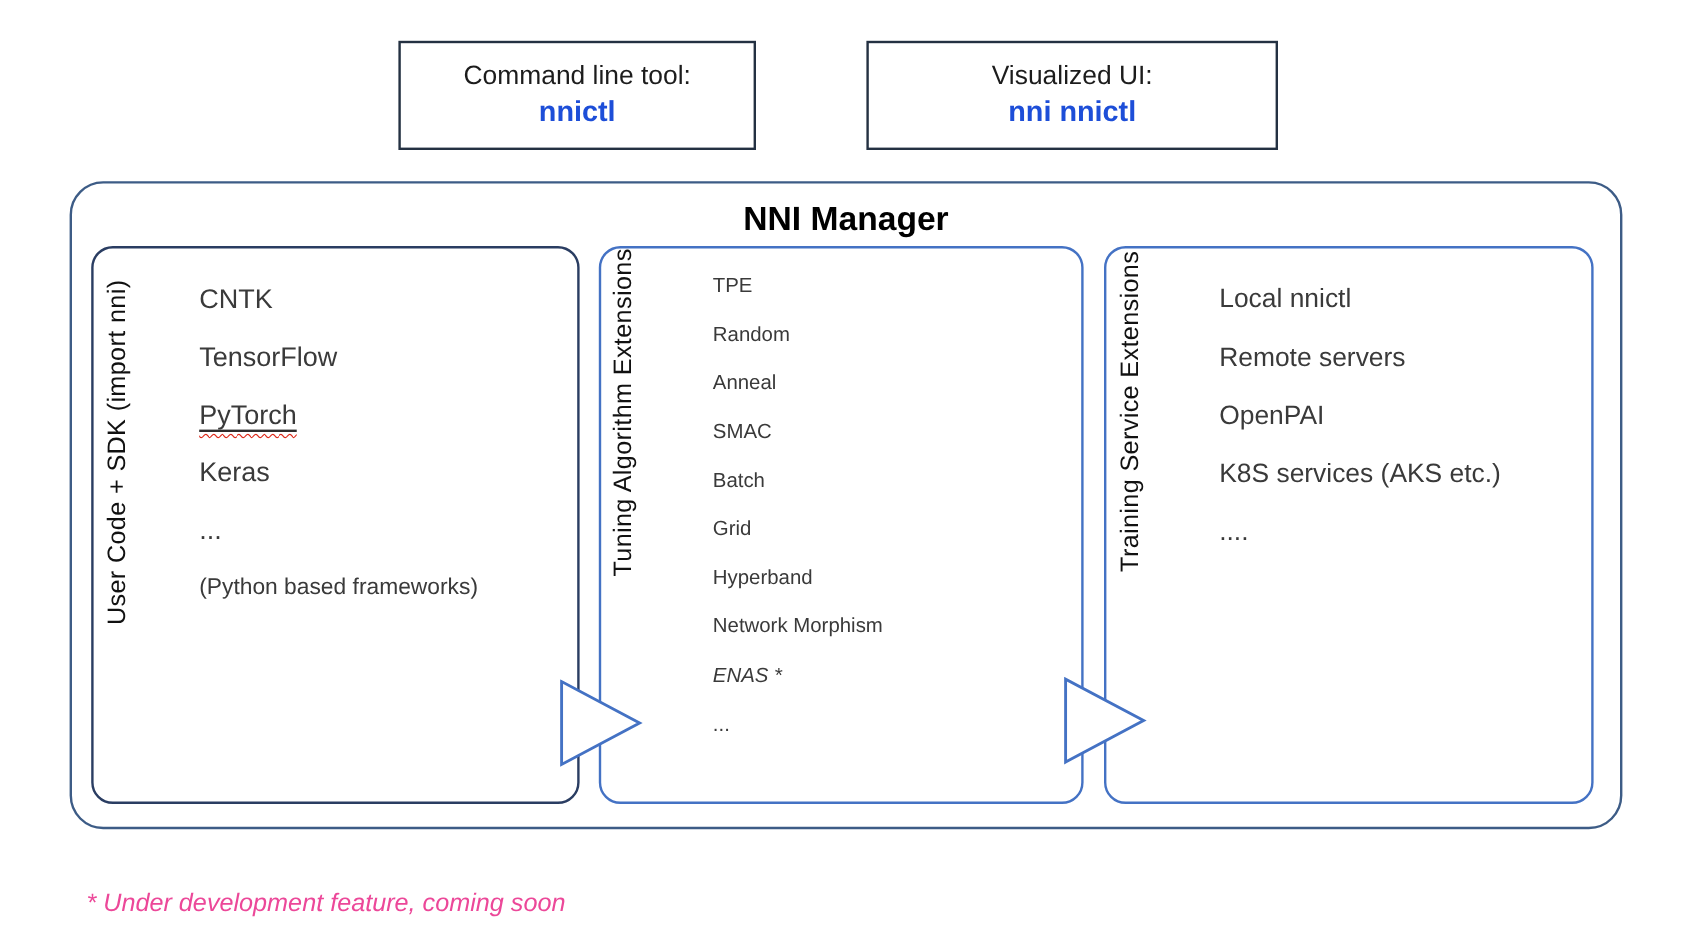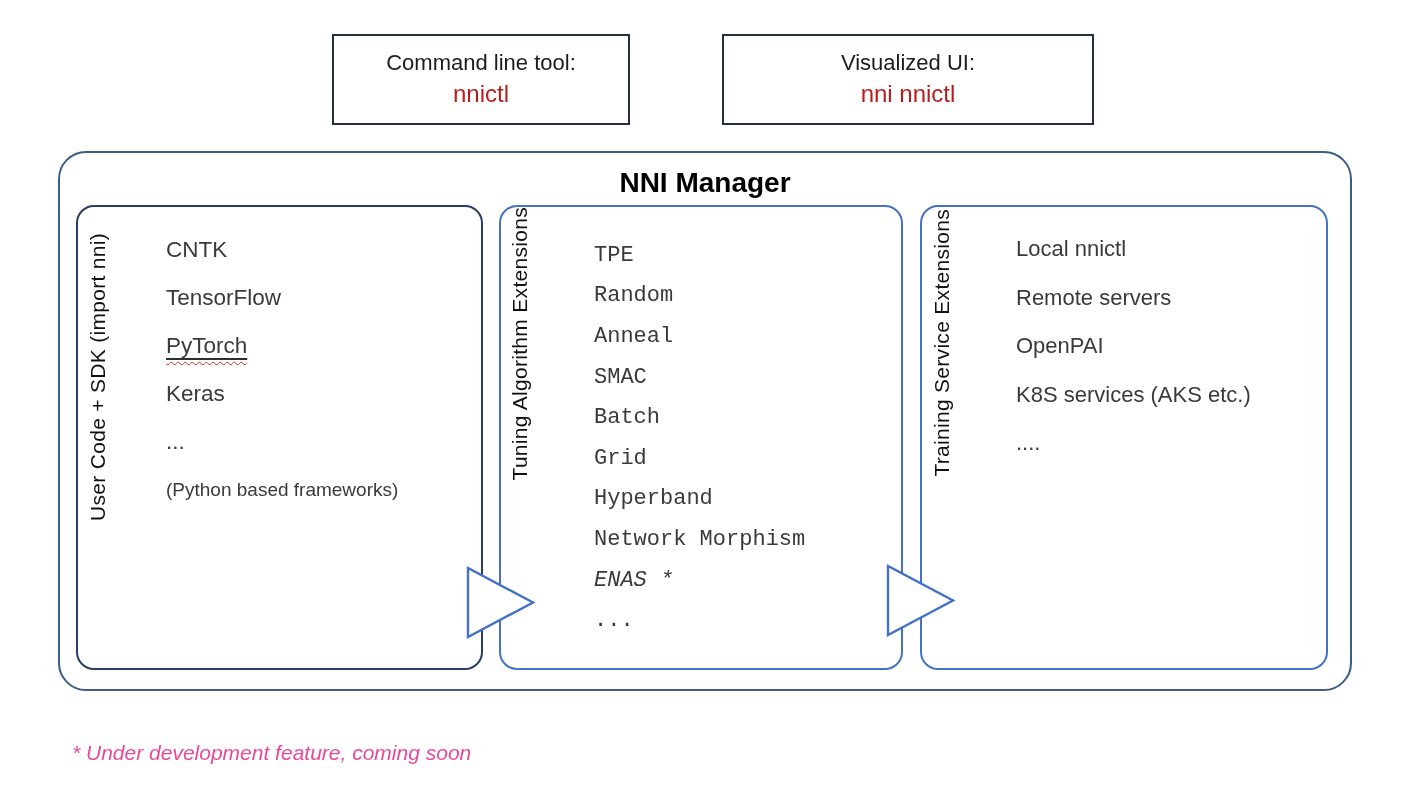--- a/index.html
+++ b/index.html
@@ -7,23 +7,23 @@
     position:relative;width:1413px;height:792px;background:#ffffff;
     font-family:"Liberation Sans","DejaVu Sans",sans-serif;overflow:hidden;
   }
   
   .top-box{
     position:absolute;top:34px;height:91px;border:2.5px solid #243142;background:#fff;
     display:flex;flex-direction:column;align-items:center;justify-content:center;
     box-sizing:border-box;gap:6px;
   }
   .top-box .tb-label{font-size:22px;color:#1c1c1c;line-height:1.1;}
-  .top-box .tb-name{font-size:24px;font-weight:normal;color:#b91c1c;line-height:1.1;}
+  .top-box .tb-name{font-size:24px;font-weight:bold;color:#1d4ed8;line-height:1.1;}
   #top-box-0{left:332px;width:298px;}
-  #top-box-1{left:722px;width:372px;}
+  #top-box-1{left:722px;width:343px;}
 
   
   .manager{
     position:absolute;left:58px;top:151px;width:1294px;height:540px;
     border:2px solid #3d5c86;border-radius:28px;background:#fff;box-sizing:border-box;
   }
   .manager-title{
     position:absolute;left:58px;top:167px;width:1294px;text-align:center;
     font-size:28px;font-weight:bold;color:#000;
   }
@@ -42,21 +42,21 @@
   }
   #vlabel-0{left:85px;top:233px;}
   #vlabel-1{left:507px;top:207px;}
   #vlabel-2{left:929px;top:209px;}
 
   
   ul.items{list-style:none;margin:16px;padding:0;position:absolute;color:#3a3a3a;}
   ul.items li{display:flex;align-items:center;white-space:nowrap;}
   #items-0{left:150px;top:210px;font-size:22.5px;}
   #items-0 li{height:48px;}
-  #items-1{left:578px;top:219px;font-size:22px;font-family:Liberation Mono, monospace;}
+  #items-1{left:578px;top:202px;font-size:17px;}
   #items-1 li{height:40.6px;}
   #items-2{left:1000px;top:209px;font-size:22px;}
   #items-2 li{height:48.5px;}
   li.small{font-size:19px;}
   li.italic{font-style:italic;}
   .u-solid{text-decoration:underline;text-decoration-thickness:1.5px;text-decoration-color:#2e2e2e;text-underline-offset:5px;}
   .u-wavy{text-decoration:underline;text-decoration-style:wavy;text-decoration-color:#dd2b1c;text-decoration-thickness:1px;text-underline-offset:8px;}
 
   
   .arrow{position:absolute;width:70px;height:74px;z-index:5;}

